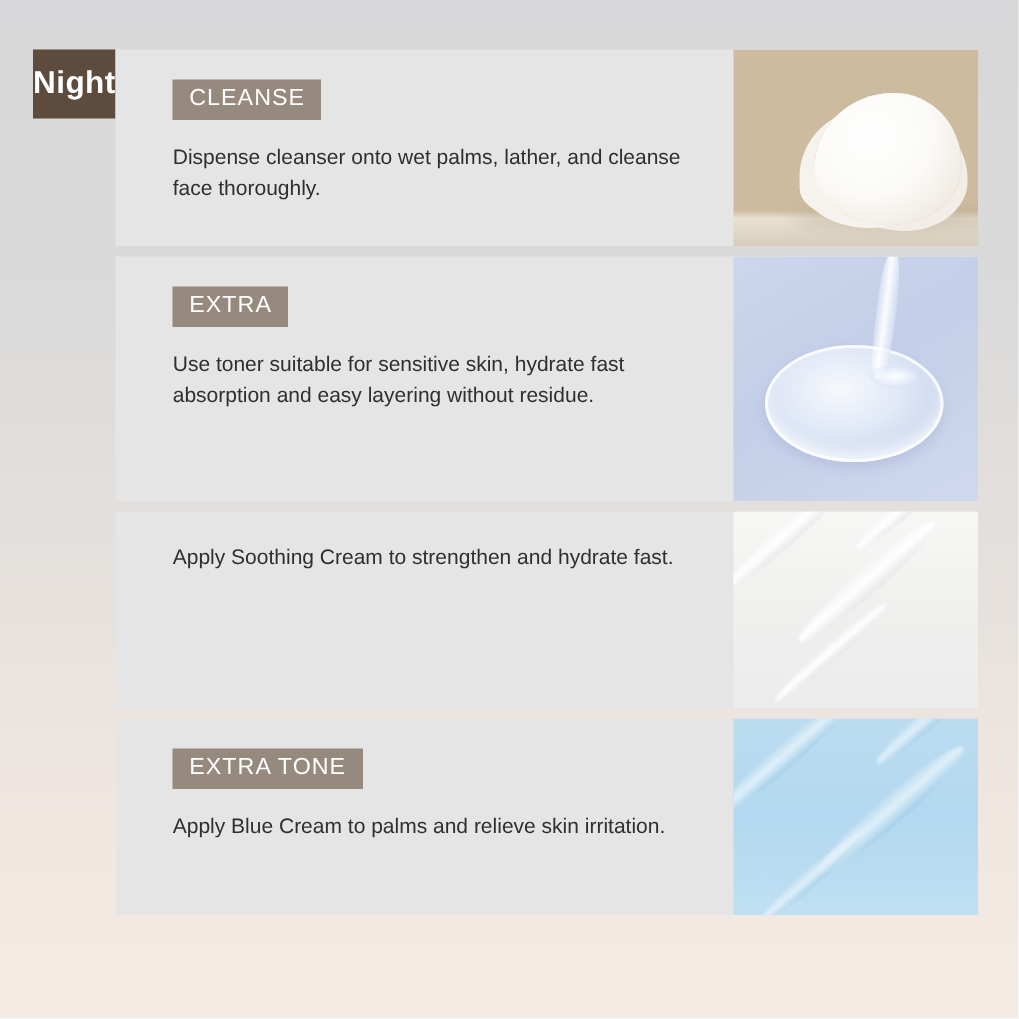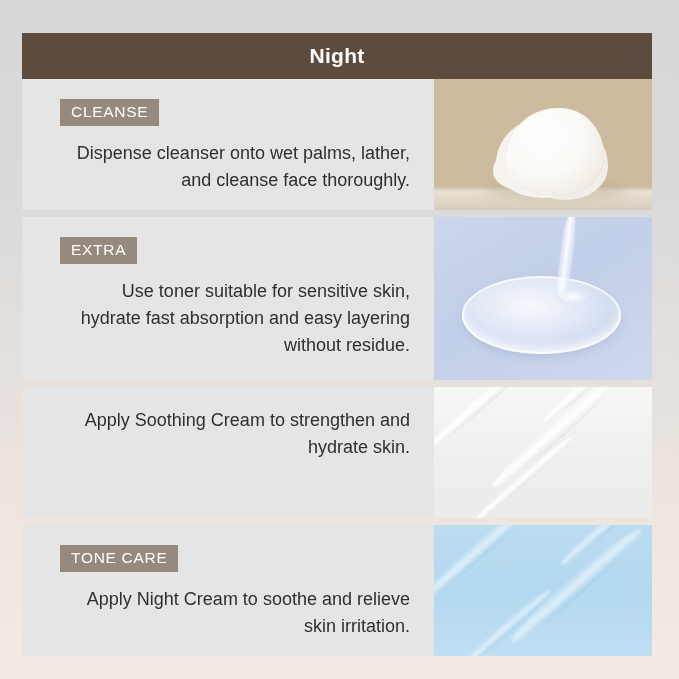--- a/index.html
+++ b/index.html
@@ -14,21 +14,21 @@
     background: linear-gradient(to bottom, #d7d7d9 0%, #dadada 28%, #e6e1dd 58%, #f1e7e1 82%, #f4ebe5 100%);
   }
 
   .routine-card {
     position: absolute;
     left: 22px;
     top: 33px;
     width: 630px;
     height: 631px;
     display: flex;
-    flex-direction: column;
+    flex-direction: row;
   }
 
   
   .routine-header {
     height: 46px;
     background: #5d4b3e;
     color: #ffffff;
     display: flex;
     align-items: center;
     justify-content: center;
@@ -68,25 +68,24 @@
     color: #ffffff;
     font-size: 15.5px;
     font-weight: normal;
     letter-spacing: 0.7px;
     padding: 5px 11px 6px 11px;
     line-height: 1;
     margin-bottom: 14px;
   }
 
   .step-desc {
-    font-size: 18px;
+    font-size: 14px;
     line-height: 1.52;
     color: #2f2f2f;
     max-width: 350px;
-    text-align: right;
   }
 
   
   .step-thumb {
     flex: 1 1 auto;
     position: relative;
     overflow: hidden;
   }
 
   
@@ -228,34 +227,34 @@
       <div class="step-thumb thumb-toner">
         <div class="pool"></div>
         <div class="pool-rim"></div>
         <div class="stream"></div>
         <div class="splash"></div>
       </div>
     </div>
 
     <div class="step-row gap-after" data-rowsize="s">
       <div class="step-text">
-        <div class="step-desc">Apply Soothing Cream to strengthen and hydrate skin.</div>
+        <div class="step-desc">Apply Soothing Cream to strengthen and hydrate fast.</div>
       </div>
       <div class="step-thumb thumb-cream-white">
         <div class="streak s1"></div>
         <div class="streak s2"></div>
         <div class="streak s3"></div>
         <div class="streak s4"></div>
       </div>
     </div>
 
     <div class="step-row" data-rowsize="s">
       <div class="step-text">
-        <div class="step-badge">TONE CARE</div>
-        <div class="step-desc">Apply Night Cream to soothe and relieve skin irritation.</div>
+        <div class="step-badge">EXTRA TONE</div>
+        <div class="step-desc">Apply Blue Cream to palms and relieve skin irritation.</div>
       </div>
       <div class="step-thumb thumb-cream-blue">
         <div class="streak b1"></div>
         <div class="streak b2"></div>
         <div class="streak b3"></div>
         <div class="streak b4"></div>
       </div>
     </div>
 
   </div>

